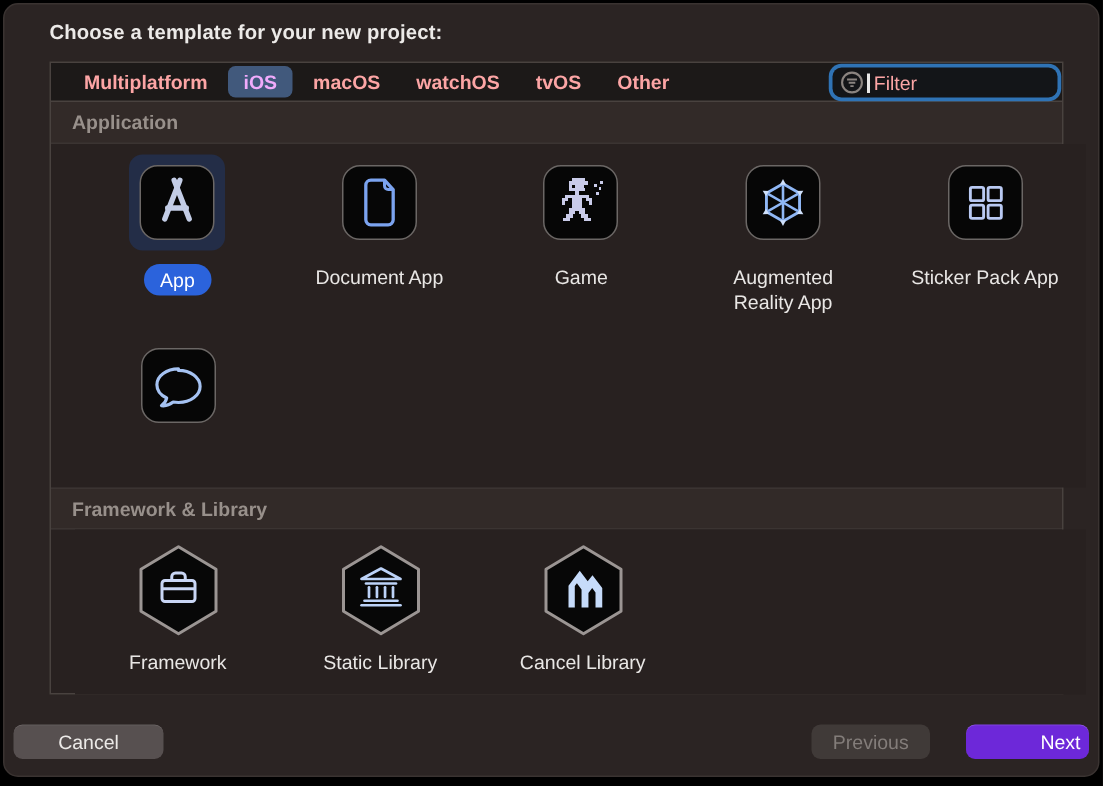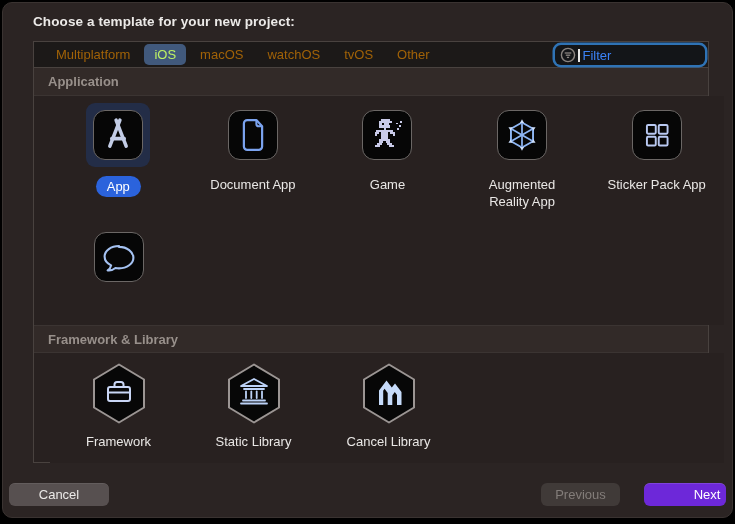--- a/index.html
+++ b/index.html
@@ -9,28 +9,28 @@
   .dialog { position:absolute; left:2px; top:2px; width:731px; height:516px;
             background:#2b2423; border-radius:10px; border:1px solid #3a3331; }
   .title { position:absolute; left:30px; top:11px; font-size:13.5px; font-weight:700;
            color:#eceae8; letter-spacing:.1px; }
   
   .table { position:absolute; left:30px; top:38px; width:676px; height:422px;
            border:1px solid #49423f; background:#282120; }
   .tabbar { position:absolute; left:0; top:0; width:100%; height:26px; background:#1c1918;
             border-bottom:1px solid #49423f; display:flex; align-items:center;
             padding-left:12px; gap:4px; }
-  .tab { font-size:13px; color:#a16207; font-weight:400; padding:3px 10px; border-radius:5px;
+  .tab { font-size:13px; color:#fca5a5; font-weight:700; padding:3px 10px; border-radius:5px;
          cursor:default; white-space:nowrap; }
-  .tab.selected { background:#41597c; color:#bef264; font-weight:400; }
+  .tab.selected { background:#41597c; color:#f0abfc; font-weight:700; }
   .filterfield { position:absolute; right:3px; top:3px; width:150px; height:20px;
                  background:#131518; border-radius:6px; box-shadow:0 0 0 2.5px #2f73b5;
                  display:flex; align-items:center; padding:0 4px; }
   .filterfield .caret { width:1.5px; height:13px; background:#e8e8e8; margin-left:1px; }
-  .filterfield .ph { font-size:13px; color:#3b82f6; margin-left:3px; }
+  .filterfield .ph { font-size:13px; color:#fca5a5; margin-left:3px; }
   
   .sect-h { position:absolute; left:0; width:100%; height:28px; background:#322a28;
             display:flex; align-items:center; padding-left:14px;
             font-size:13px; font-weight:700; color:#98908b;
             border-bottom:1px solid #3b3432; }
   .app-h { top:26px; }
   .fw-h  { top:283px; border-top:1px solid #3b3432; }
   
   .grid { position:absolute; left:16px; width:100%; background:#282120; }
   .app-grid { top:54px; height:229px; }

